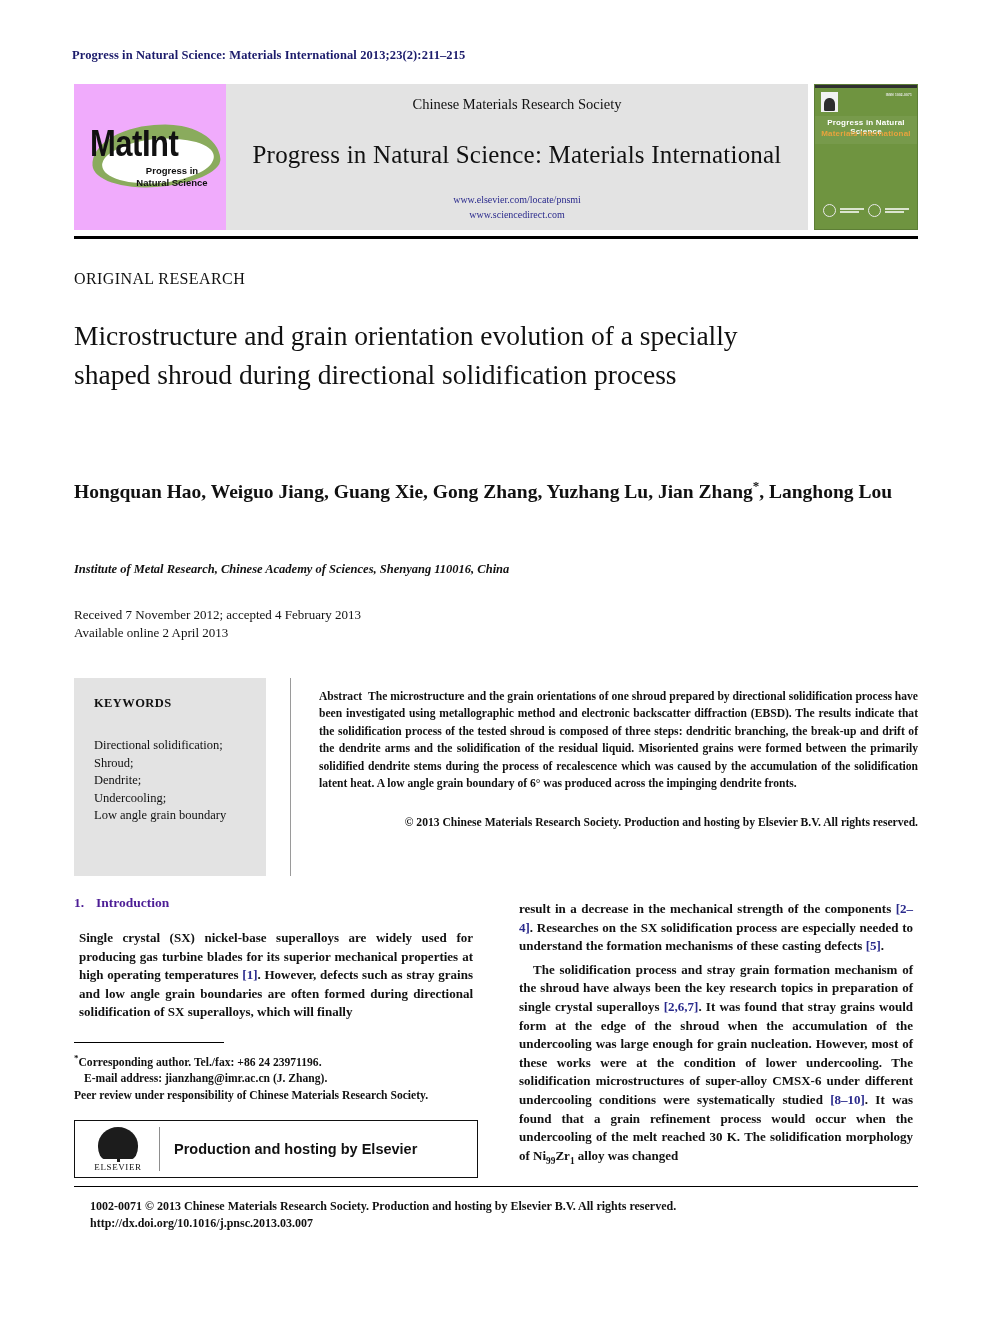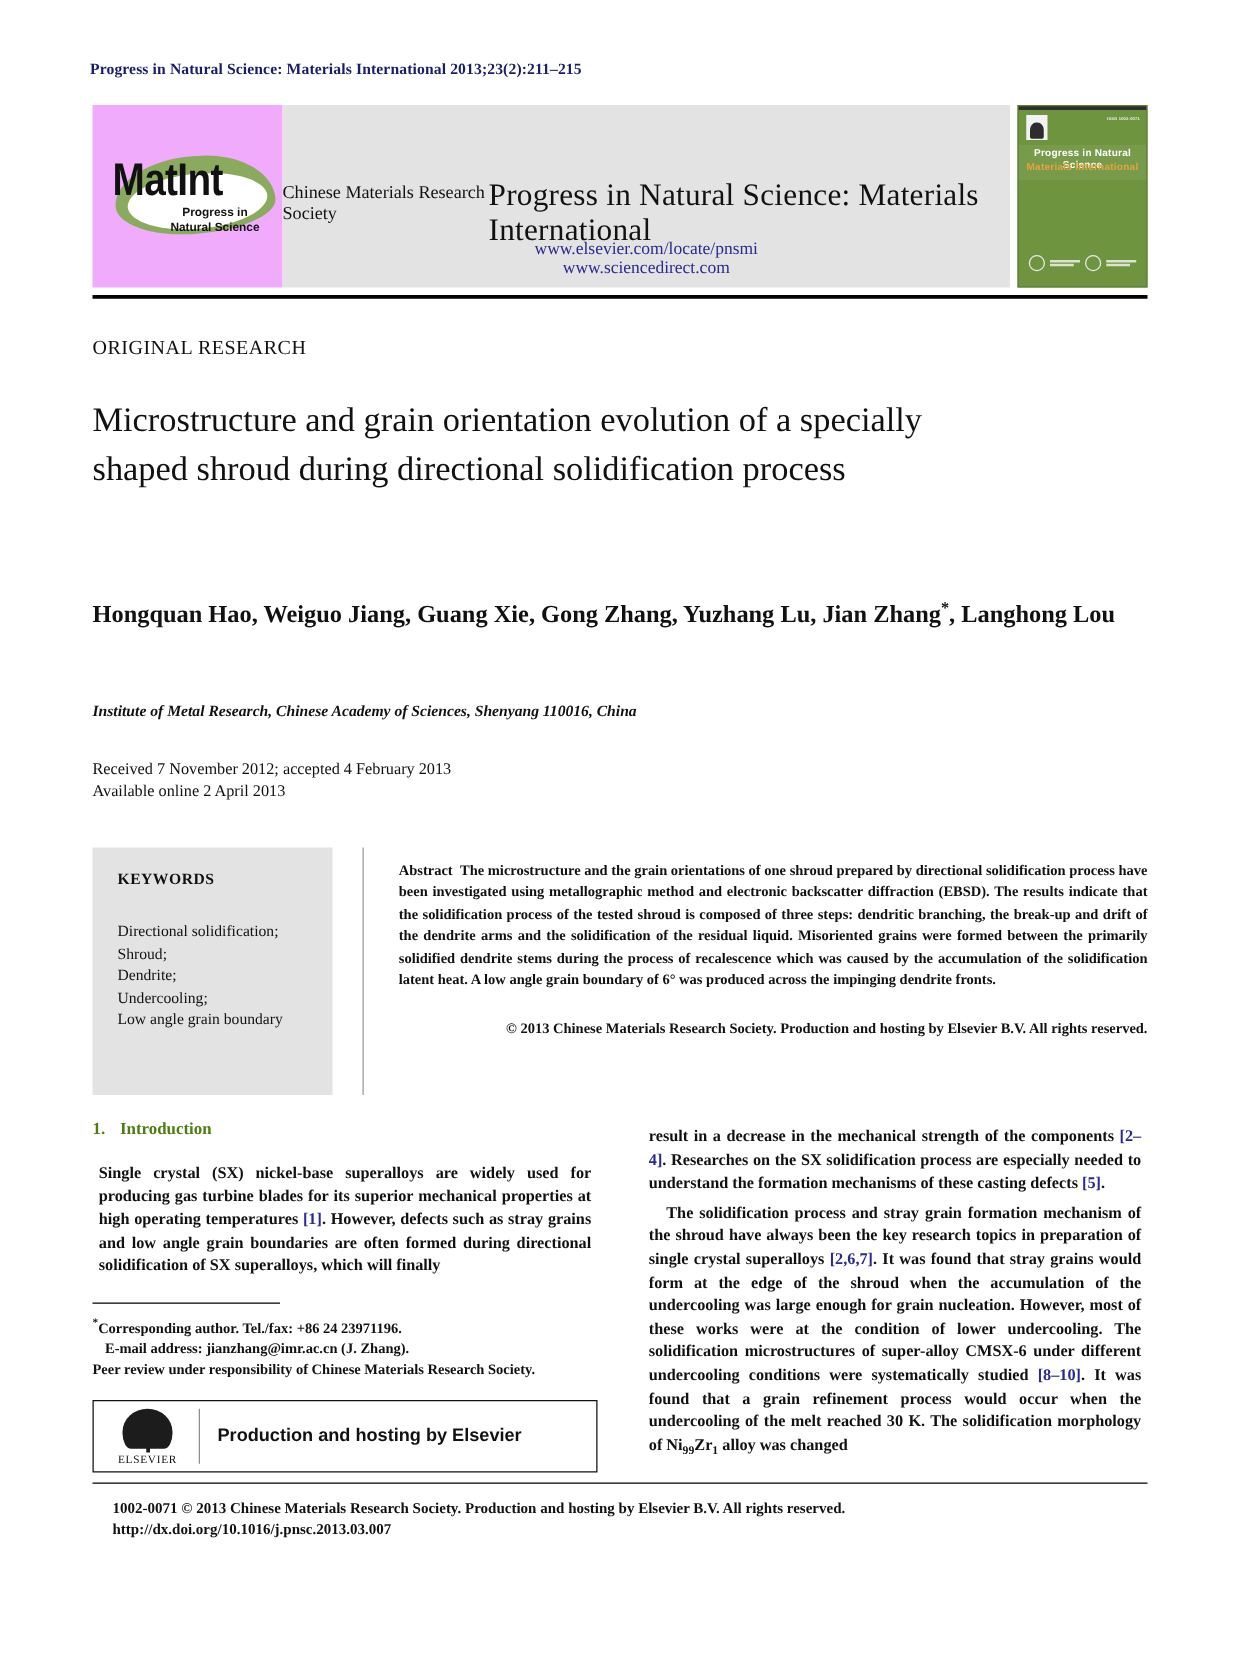--- a/index.html
+++ b/index.html
@@ -100,42 +100,42 @@
     color: #111111;
     text-align: center;
     width: 92px;
   }
 
   .masthead-center {
     flex: 1;
     background: #e3e3e3;
     position: relative;
     display: flex;
-    flex-direction: row;
+    flex-direction: column;
     align-items: center;
   }
   .ms-society {
     margin-top: 12px;
     font-size: 14.5px;
     color: #111111;
     font-family: "Liberation Serif", serif;
   }
   .ms-title {
     margin-top: 28px;
     font-size: 25px;
     color: #111111;
     font-family: "Liberation Serif", serif;
     letter-spacing: 0.2px;
   }
   .ms-links {
     position: absolute;
     bottom: 8px;
     width: 100%;
     text-align: center;
-    font-size: 14px;
+    font-size: 10px;
     line-height: 15px;
     color: #2a2a8c;
     font-family: "Liberation Serif", serif;
   }
 
   .masthead-cover {
     width: 110px;
     background: #ffffff;
     display: flex;
     align-items: stretch;
@@ -365,21 +365,21 @@
     gap: 36px;
   }
   .col {
     width: 404px;
     position: relative;
   }
   .sec-head {
     font-size: 13.5px;
     font-weight: bold;
     margin: 0 0 18px 0;
-    color: #4d7c0f;
+    color: #4c1d95;
   }
   .sec-head .num { display: inline-block; width: 22px; }
   .para {
     font-size: 13px;
     line-height: 18.6px;
     text-align: justify;
     color: #111111;
     font-weight: bold;
     margin: 5px;
   }

